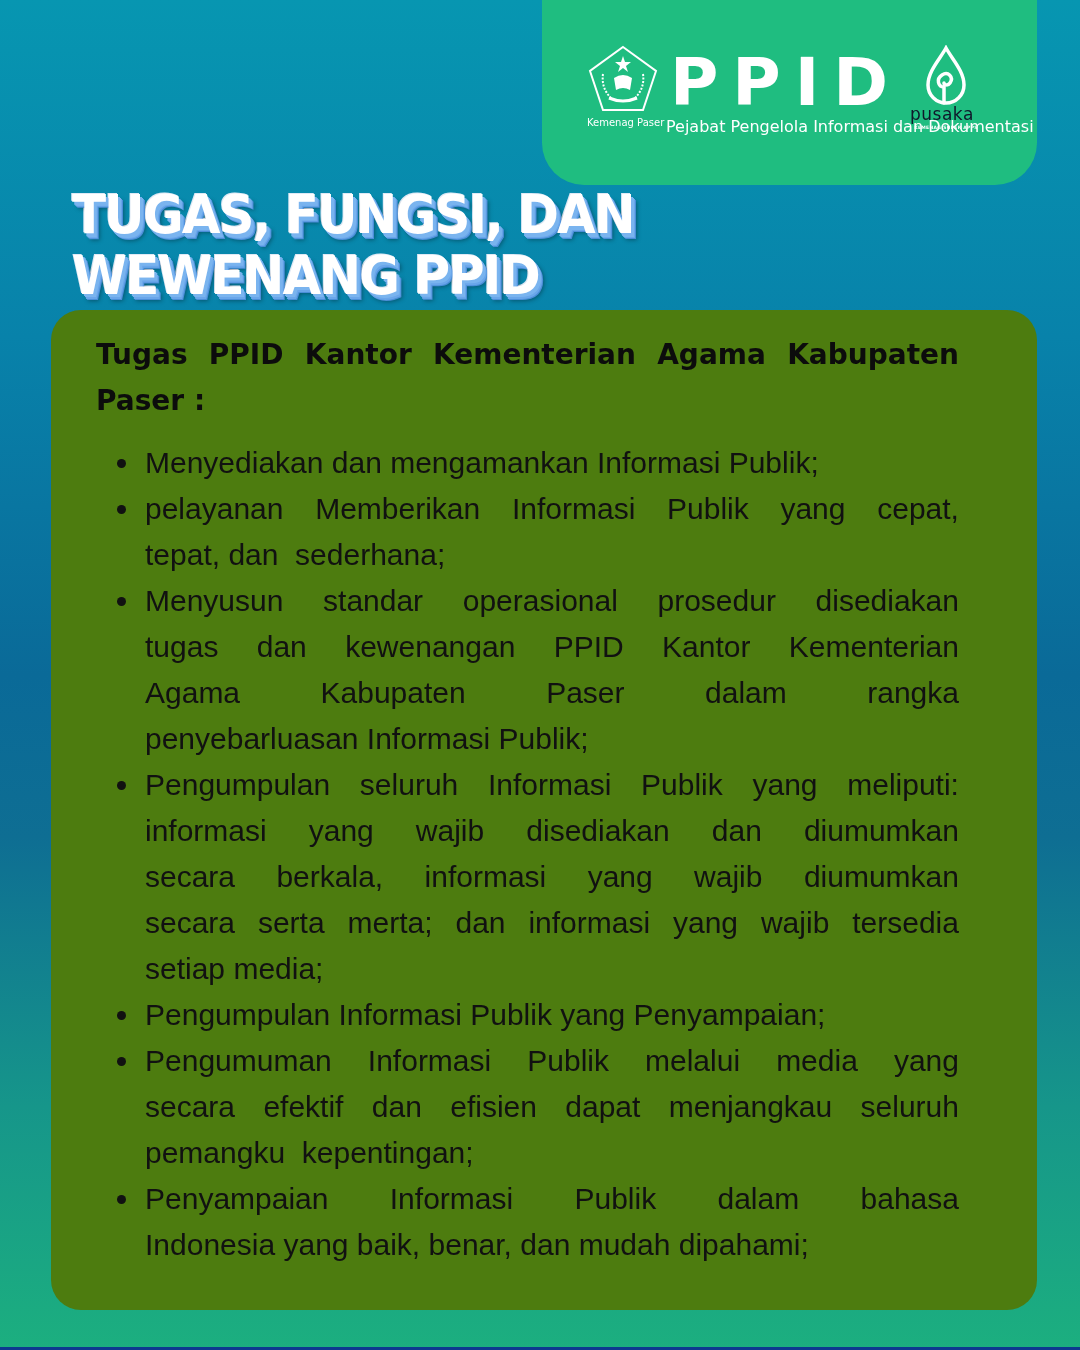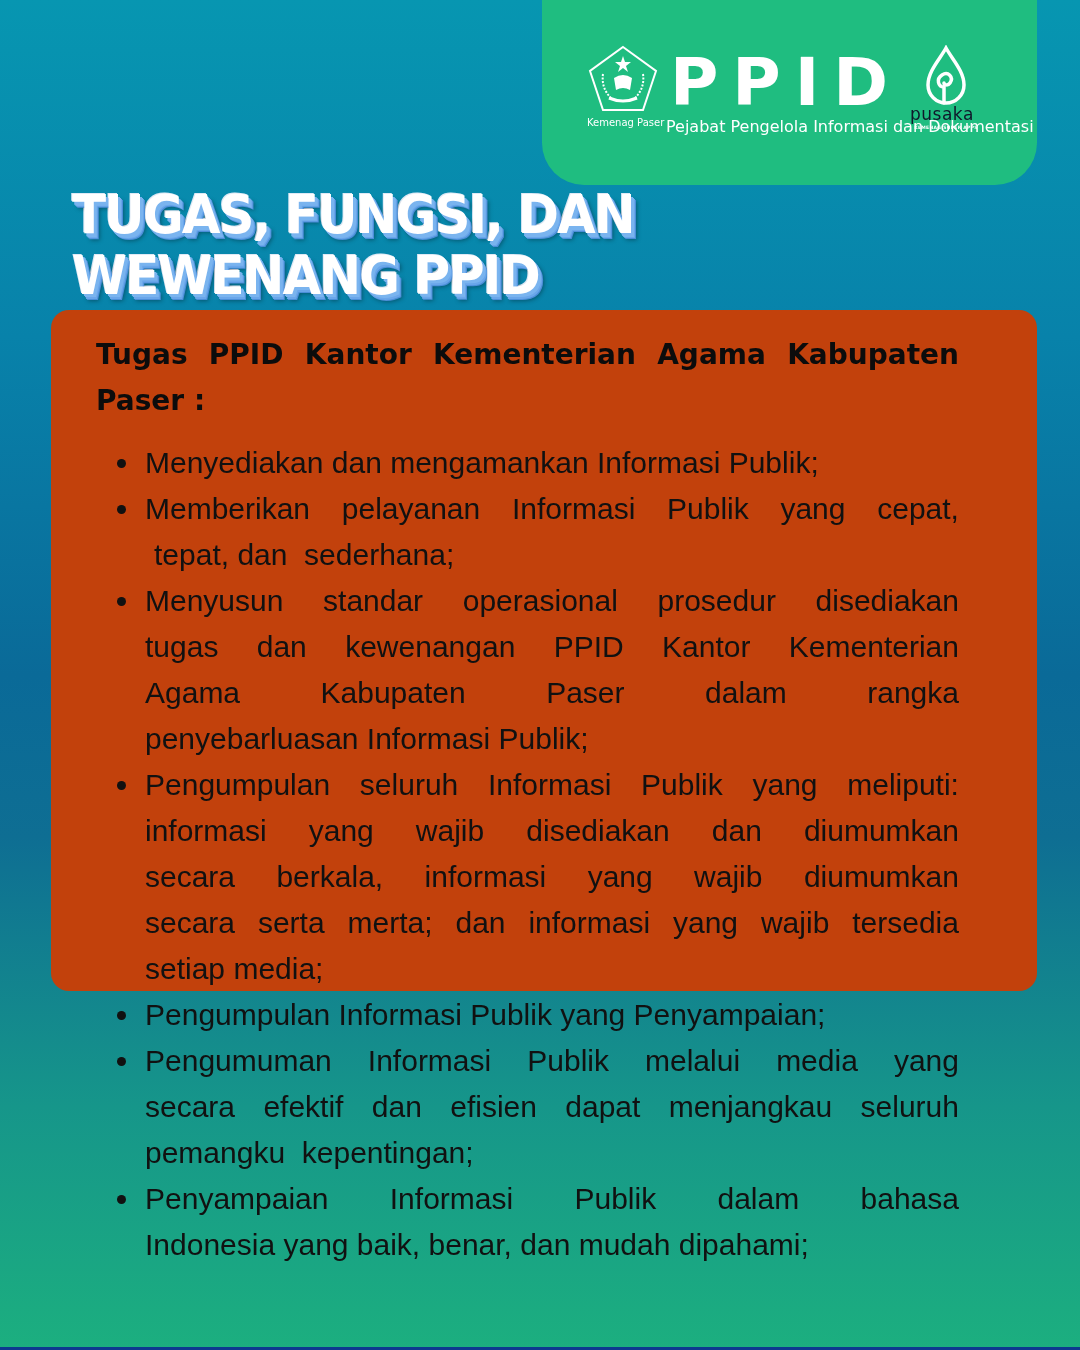--- a/index.html
+++ b/index.html
@@ -58,22 +58,22 @@
     letter-spacing: -2px;
     transform: scaleY(1.05);
     text-shadow:
       2px 2px 0 #7ab4ef, 3px 3px 0 #7ab4ef, 4px 4px 0 #6aa6ea,
       5px 5px 0 #4b8ed8, 6px 6px 4px rgba(0,0,0,0.35),
       -1px -1px 0 #dfe9f5;
   }
   .big-title span { display: block; }
   
   .content-card {
-    position: absolute; left: 51px; top: 310px; width: 986px; height: 681px;
-    background: #c2410c; border-radius: 18px;
+    position: absolute; left: 51px; top: 310px; width: 986px; height: 1000px;
+    background: #4d7c0f; border-radius: 30px;
   }
   .card-heading {
     position: absolute; left: 45px; top: 22px; width: 863px;
     font-family: "DejaVu Sans", sans-serif; font-weight: bold;
     font-size: 28px; line-height: 46px; color: #0c0c0c;
     text-align: justify; text-align-last: left;
   }
   .card-heading .line2 { display: block; }
   .task-list {
     position: absolute; left: 94px; top: 130px; width: 814px;
@@ -135,29 +135,29 @@
   <ul class="task-list" id="task-list">
       <li class="task-item">
         <span class="bullet"></span>
         <div class="line-inner left">
           <span style="white-space: pre;">Menyediakan dan mengamankan Informasi Publik;</span>
         </div>
       </li>
       <li class="task-item">
         <span class="bullet"></span>
         <div class="line-inner">
+          <span style="white-space: pre;">pelayanan</span>
           <span style="white-space: pre;">Memberikan</span>
-          <span style="white-space: pre;">pelayanan</span>
           <span style="white-space: pre;">Informasi</span>
           <span style="white-space: pre;">Publik</span>
           <span style="white-space: pre;">yang</span>
           <span style="white-space: pre;">cepat,</span>
         </div>
         <div class="line-inner left">
-          <span style="white-space: pre; margin-left: 9px;">tepat, dan  sederhana;</span>
+          <span style="white-space: pre;">tepat, dan  sederhana;</span>
         </div>
       </li>
       <li class="task-item">
         <span class="bullet"></span>
         <div class="line-inner">
           <span style="white-space: pre;">Menyusun</span>
           <span style="white-space: pre;">standar</span>
           <span style="white-space: pre;">operasional</span>
           <span style="white-space: pre;">prosedur</span>
           <span style="white-space: pre;">disediakan</span>

